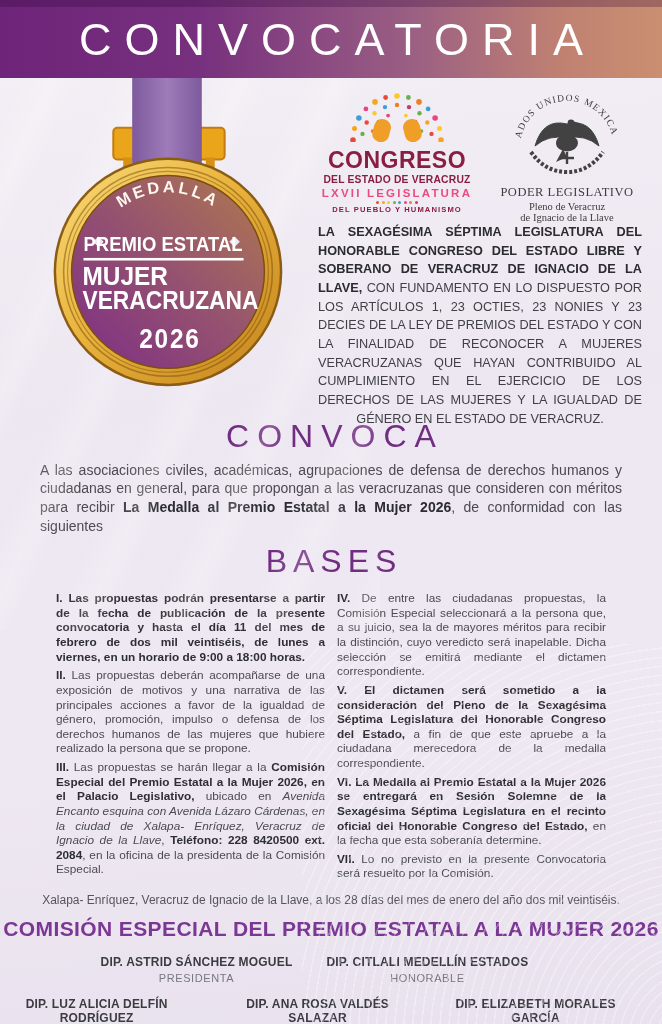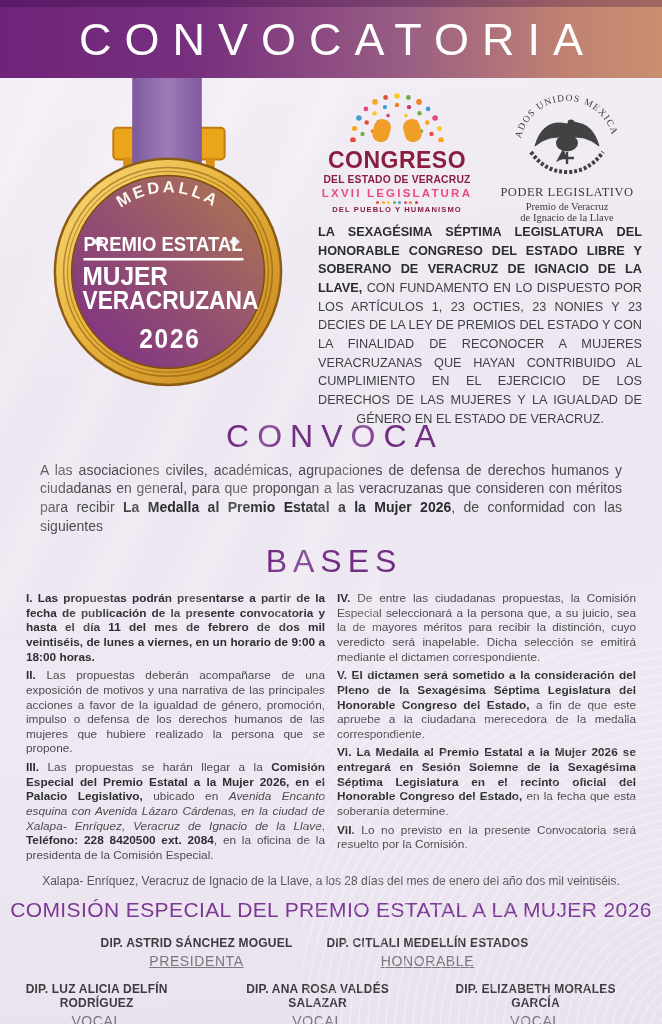--- a/index.html
+++ b/index.html
@@ -81,42 +81,42 @@
   .h-convoca { letter-spacing: 8px; margin: 4px 0 7px; text-indent: 8px; }
   .h-bases   { letter-spacing: 6px; margin: 9px 0 13px; text-indent: 6px; }
 
   .convoca-p {
     margin: 0 40px; font-size: 14px; line-height: 1.34; color: #4a4a4f;
     text-align: justify; text-align-last: justify;
   }
   .convoca-p .b { font-weight: bold; color: #2b2b31; }
 
   
-  .columns { display: flex; gap: 12px; padding: 0 26px; justify-content: flex-end; }
+  .columns { display: flex; gap: 12px; padding: 0 56px; justify-content: flex-end; }
   .col { flex: 1; }
   .base-item {
     font-size: 11.8px; line-height: 1.24; color: #4b4b50;
     text-align: justify; margin-bottom: 4px;
   }
   .base-item .b { font-weight: bold; color: #2e2e33; }
   .base-item .i { font-style: italic; }
 
   .dateline { text-align: center; font-size: 12px; color: #55555a; margin: 8px 0 10px; }
 
   .h-comision {
-    text-align: center; color: #7b3794; font-weight: normal;
+    text-align: center; color: #7b3794; font-weight: bold;
     font-size: 21px; letter-spacing: .4px; margin: 0 0 14px;
   }
 
   
   .names { padding-right: 33px; }
   .name-row { display: flex; justify-content: center; gap: 34px; margin-bottom: 13px; }
   .member { text-align: center; }
   .m-name { font-weight: bold; font-size: 12px; color: #3b3b40; letter-spacing: .2px; }
-  .m-role { font-size: 14px; color: #77777c; letter-spacing: .6px; margin-top: 3px; text-decoration: underline; }
+  .m-role { font-size: 11px; color: #77777c; letter-spacing: .6px; margin-top: 3px; }
 </style>
 </head>
 <body>
 
 <div class="page">
   <div class="ray r1"></div>
   <div class="swirl"></div>
 
   <header class="banner">
     <span class="banner-title">CONVOCATORIA</span>
@@ -226,21 +226,21 @@
               <path d="M30,58 Q38,30 62,36 Q86,30 94,58 Q80,46 62,50 Q44,46 30,58 Z" stroke-width="1"></path>
               <circle cx="66" cy="35" r="3.4" stroke="none"></circle>
               <path d="M69,33.5 l6.5,2 -6.5,2.2 Z" stroke="none"></path>
               <ellipse cx="62" cy="55" rx="11" ry="8.5" stroke="none"></ellipse>
               <path d="M58,61 l-7,13 11,-5 Z" stroke="none"></path>
               <path d="M62,64 v12 M55,70 h14" fill="none" stroke-width="2.4"></path>
             </g>
             <path d="M26,64 Q40,84 62,84 Q84,84 98,64" fill="none" stroke="#424242" stroke-width="4" stroke-dasharray="3 2"></path>
           </svg>
           <div class="s-l1">PODER LEGISLATIVO</div>
-          <div class="s-l2">Premio de Veracruz</div>
+          <div class="s-l2">Pleno de Veracruz</div>
           <div class="s-l3">de Ignacio de la Llave</div>
         </div>
       </div>
 
       <p class="intro"><span class="b">LA SEXAGÉSIMA SÉPTIMA LEGISLATURA DEL HONORABLE CONGRESO DEL ESTADO LIBRE Y SOBERANO DE VERACRUZ DE IGNACIO DE LA LLAVE, </span><span>CON FUNDAMENTO EN LO DISPUESTO POR LOS ARTÍCULOS 1, 23 OCTIES, 23 NONIES Y 23 DECIES DE LA LEY DE PREMIOS DEL ESTADO Y CON LA FINALIDAD DE RECONOCER A MUJERES VERACRUZANAS QUE HAYAN CONTRIBUIDO AL CUMPLIMIENTO EN EL EJERCICIO DE LOS DERECHOS DE LAS MUJERES Y LA IGUALDAD DE GÉNERO EN EL ESTADO DE VERACRUZ.</span></p>
     </div>
   </section>
 
   <h2 class="h-convoca">CONVOCA</h2>
   <p class="convoca-p"><span>A las asociaciones civiles, académicas, agrupaciones de defensa de derechos humanos y ciudadanas en general, para que propongan a las veracruzanas que consideren con méritos para recibir </span><span class="b">La Medalla al Premio Estatal a la Mujer 2026</span><span>, de conformidad con las siguientes</span></p>

